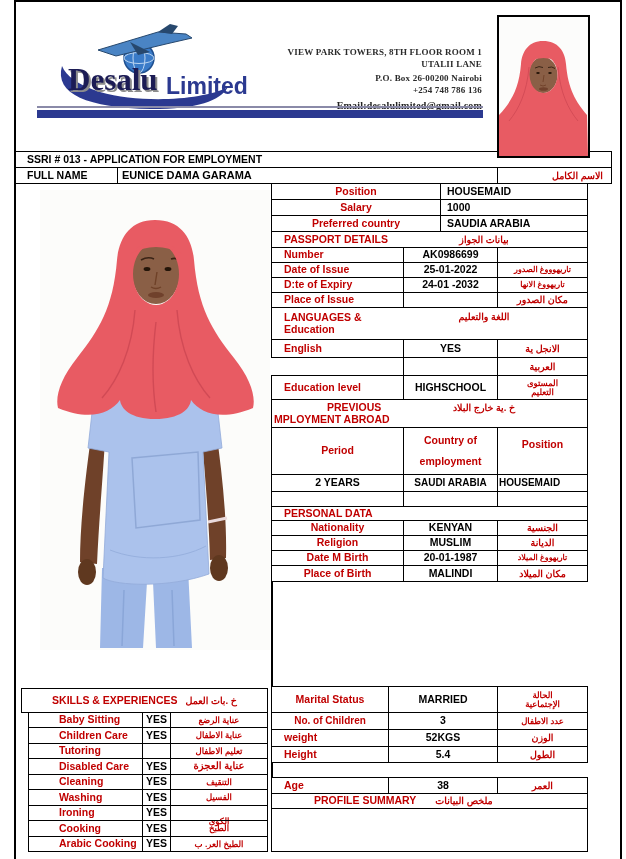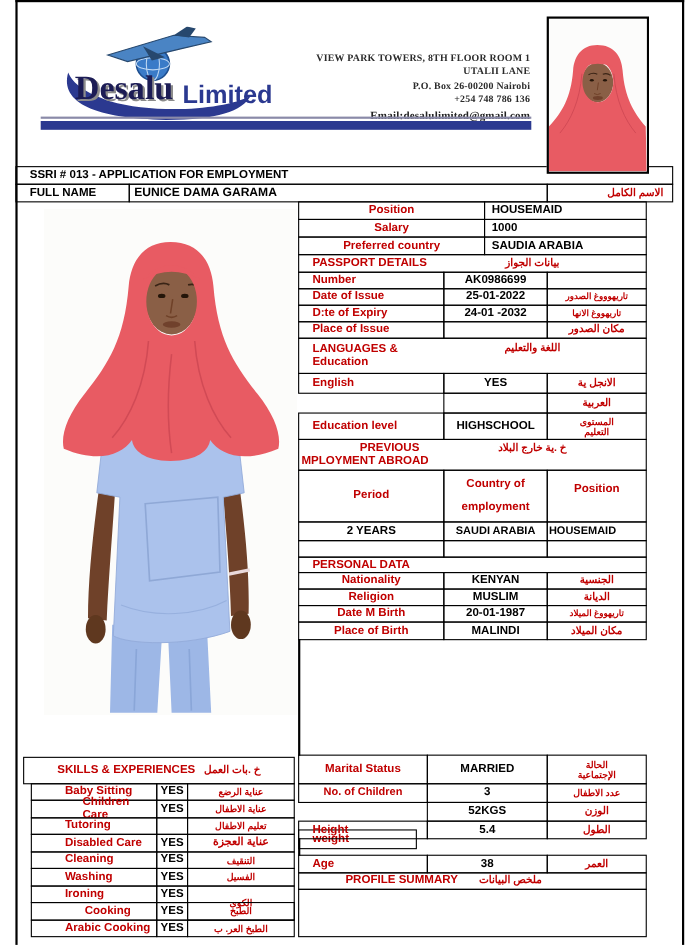--- a/index.html
+++ b/index.html
@@ -209,21 +209,21 @@
   <div class="cell blk ctr" style="left:388px;top:686px;width:110px;height:27px">MARRIED</div>
   <div class="cell red ctr ar col" style="left:497px;top:686px;width:91px;height:27px;font-size:8.5px">
     <span>الحالة</span>
     <span>الإجتماعية</span>
   </div>
 
   <div class="cell red ctr" style="left:271px;top:712px;width:118px;height:18px;font-size:10px">No. of Children</div>
   <div class="cell blk ctr" style="left:388px;top:712px;width:110px;height:18px">3</div>
   <div class="cell red ctr ar" style="left:497px;top:712px;width:91px;height:18px;font-size:8.5px">عدد الاطفال</div>
 
-  <div class="cell red lft12" style="left:271px;top:754px;width:108px;height:18px">weight</div>
+  <div class="cell red lft12" style="left:271px;top:729px;width:118px;height:18px">weight</div>
   <div class="cell blk ctr" style="left:388px;top:729px;width:110px;height:18px">52KGS</div>
   <div class="cell red ctr ar" style="left:497px;top:729px;width:91px;height:18px">الوزن</div>
 
   <div class="cell red lft12" style="left:271px;top:746px;width:118px;height:17px">Height</div>
   <div class="cell blk ctr" style="left:388px;top:746px;width:110px;height:17px">5.4</div>
   <div class="cell red ctr ar" style="left:497px;top:746px;width:91px;height:17px">الطول</div>
 
   <div class="cell red lft12" style="left:271px;top:777px;width:118px;height:17px">Age</div>
   <div class="cell blk ctr" style="left:388px;top:777px;width:110px;height:17px">38</div>
   <div class="cell red ctr ar" style="left:497px;top:777px;width:91px;height:17px">العمر</div>
@@ -236,21 +236,21 @@
 
   <div class="cell red ctr" style="left:21px;top:688px;width:247px;height:25px;gap:8px">
     <span>SKILLS &amp; EXPERIENCES</span>
     <span class="ar">خ .بات العمل</span>
   </div>
 
   <div class="cell red" style="left:28px;top:712px;width:115px;height:16px;padding-left:30px">Baby Sitting</div>
   <div class="cell blk ctr" style="left:142px;top:712px;width:29px;height:16px">YES</div>
   <div class="cell red ctr ar" style="left:170px;top:712px;width:98px;height:16px;font-size:8.5px">عناية الرضع</div>
 
-  <div class="cell red" style="left:28px;top:727px;width:115px;height:17px;padding-left:46px">Children Care</div>
+  <div class="cell red" style="left:28px;top:727px;width:115px;height:17px;padding-left:30px">Children Care</div>
   <div class="cell blk ctr" style="left:142px;top:727px;width:29px;height:17px">YES</div>
   <div class="cell red ctr ar" style="left:170px;top:727px;width:98px;height:17px;font-size:8.5px">عناية الاطفال</div>
 
   <div class="cell red" style="left:28px;top:743px;width:115px;height:16px;padding-left:30px">Tutoring</div>
   <div class="cell blk ctr" style="left:142px;top:743px;width:29px;height:16px"></div>
   <div class="cell red ctr ar" style="left:170px;top:743px;width:98px;height:16px;font-size:8.5px">تعليم الاطفال</div>
 
   <div class="cell red" style="left:28px;top:758px;width:115px;height:17px;padding-left:30px">Disabled Care</div>
   <div class="cell blk ctr" style="left:142px;top:758px;width:29px;height:17px">YES</div>
   <div class="cell red ctr ar" style="left:170px;top:758px;width:98px;height:17px;font-size:10px">عناية العجزة</div>
@@ -260,21 +260,21 @@
   <div class="cell red ctr ar" style="left:170px;top:774px;width:98px;height:16px;font-size:8.5px">التنقيف</div>
 
   <div class="cell red" style="left:28px;top:789px;width:115px;height:17px;padding-left:30px">Washing</div>
   <div class="cell blk ctr" style="left:142px;top:789px;width:29px;height:17px">YES</div>
   <div class="cell red ctr ar" style="left:170px;top:789px;width:98px;height:17px;font-size:8.5px">الفسيل</div>
 
   <div class="cell red" style="left:28px;top:805px;width:115px;height:16px;padding-left:30px">Ironing</div>
   <div class="cell blk ctr" style="left:142px;top:805px;width:29px;height:16px">YES</div>
   <div class="cell red ctr ar" style="left:170px;top:805px;width:98px;height:32px;font-size:8.5px">الكوى</div>
 
-  <div class="cell red" style="left:28px;top:820px;width:115px;height:17px;padding-left:48px">Cooking</div>
+  <div class="cell red" style="left:28px;top:820px;width:115px;height:17px;padding-left:30px">Cooking</div>
   <div class="cell blk ctr" style="left:142px;top:820px;width:29px;height:17px">YES</div>
   <div class="cell red ctr ar" style="left:170px;top:820px;width:98px;height:17px;font-size:8.5px">الطبخ</div>
 
   <div class="cell red" style="left:28px;top:836px;width:115px;height:16px;padding-left:30px">Arabic Cooking</div>
   <div class="cell blk ctr" style="left:142px;top:836px;width:29px;height:16px">YES</div>
   <div class="cell red ctr ar" style="left:170px;top:836px;width:98px;height:16px;font-size:8.5px">الطبخ العر. ب</div>
 
 </div>
 
 </body></html>

